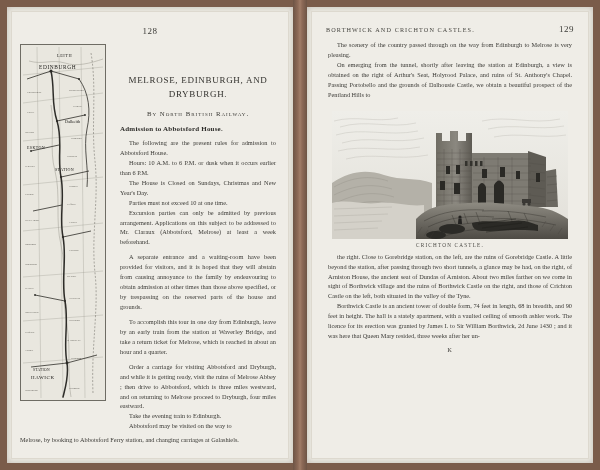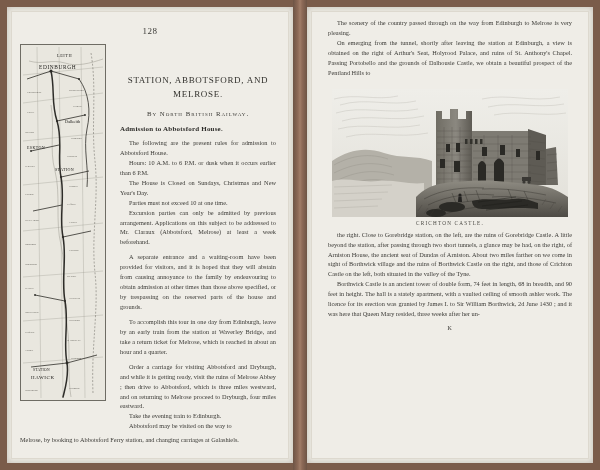--- a/index.html
+++ b/index.html
@@ -155,22 +155,22 @@
                 <text x="50" y="314">Jedburgh</text>
                   <text x="4" y="346">Branxholm</text>
                 <text x="48" y="344">Denholm</text>
               </g>
             </svg>
           </div>
         </div>
 
         <div class="txt-col">
           <h1 class="title">
-            <span>STATION, ABBOTSFORD, AND</span><br>
-            <span>MELROSE.</span>
+            <span>MELROSE, EDINBURGH, AND</span><br>
+            <span>DRYBURGH.</span>
           </h1>
           <h2 class="byline sc">By North British Railway.</h2>
           <h3 class="subhead">Admission to Abbotsford House.</h3>
 
           <p class="body">The following are the present rules for admission to Abbotsford House.</p>
           <p class="body">Hours: 10 A.M. to 6 P.M. or dusk when it occurs earlier than 6 P.M.</p>
           <p class="body">The House is Closed on Sundays, Christmas and New Year's Day.</p>
           <p class="body">Parties must not exceed 10 at one time.</p>
           <p class="body">Excursion parties can only be admitted by previous arrangement. Applications on this subject to be addressed to Mr. Claraux (Abbotsford, Melrose) at least a week beforehand.</p>
           <div class="gap"></div>
@@ -189,20 +189,24 @@
       </div>
 
     </div>
   </div>
 
   <div class="gutter"></div>
 
   <div class="page page-right">
     <div class="paper">
 
+      <div class="hdr-row r-folio">
+        <span class="running-head">Borthwick and Crichton Castles.</span>
+        <span class="folio">129</span>
+      </div>
 
       <div class="r-body">
         <div style="height:6px"></div>
         <p class="body">The scenery of the country passed through on the way from Edinburgh to Melrose is very pleasing.</p>
         <p class="body">On emerging from the tunnel, shortly after leaving the station at Edinburgh, a view is obtained on the right of Arthur's Seat, Holyrood Palace, and ruins of St. Anthony's Chapel. Passing Portobello and the grounds of Dalhousie Castle, we obtain a beautiful prospect of the Pentland Hills to</p>
 
         <figure class="fig">
           <svg width="236" height="128" viewBox="0 0 236 128">
             <defs>
               <linearGradient id="sky" x1="0" y1="0" x2="0" y2="1">

